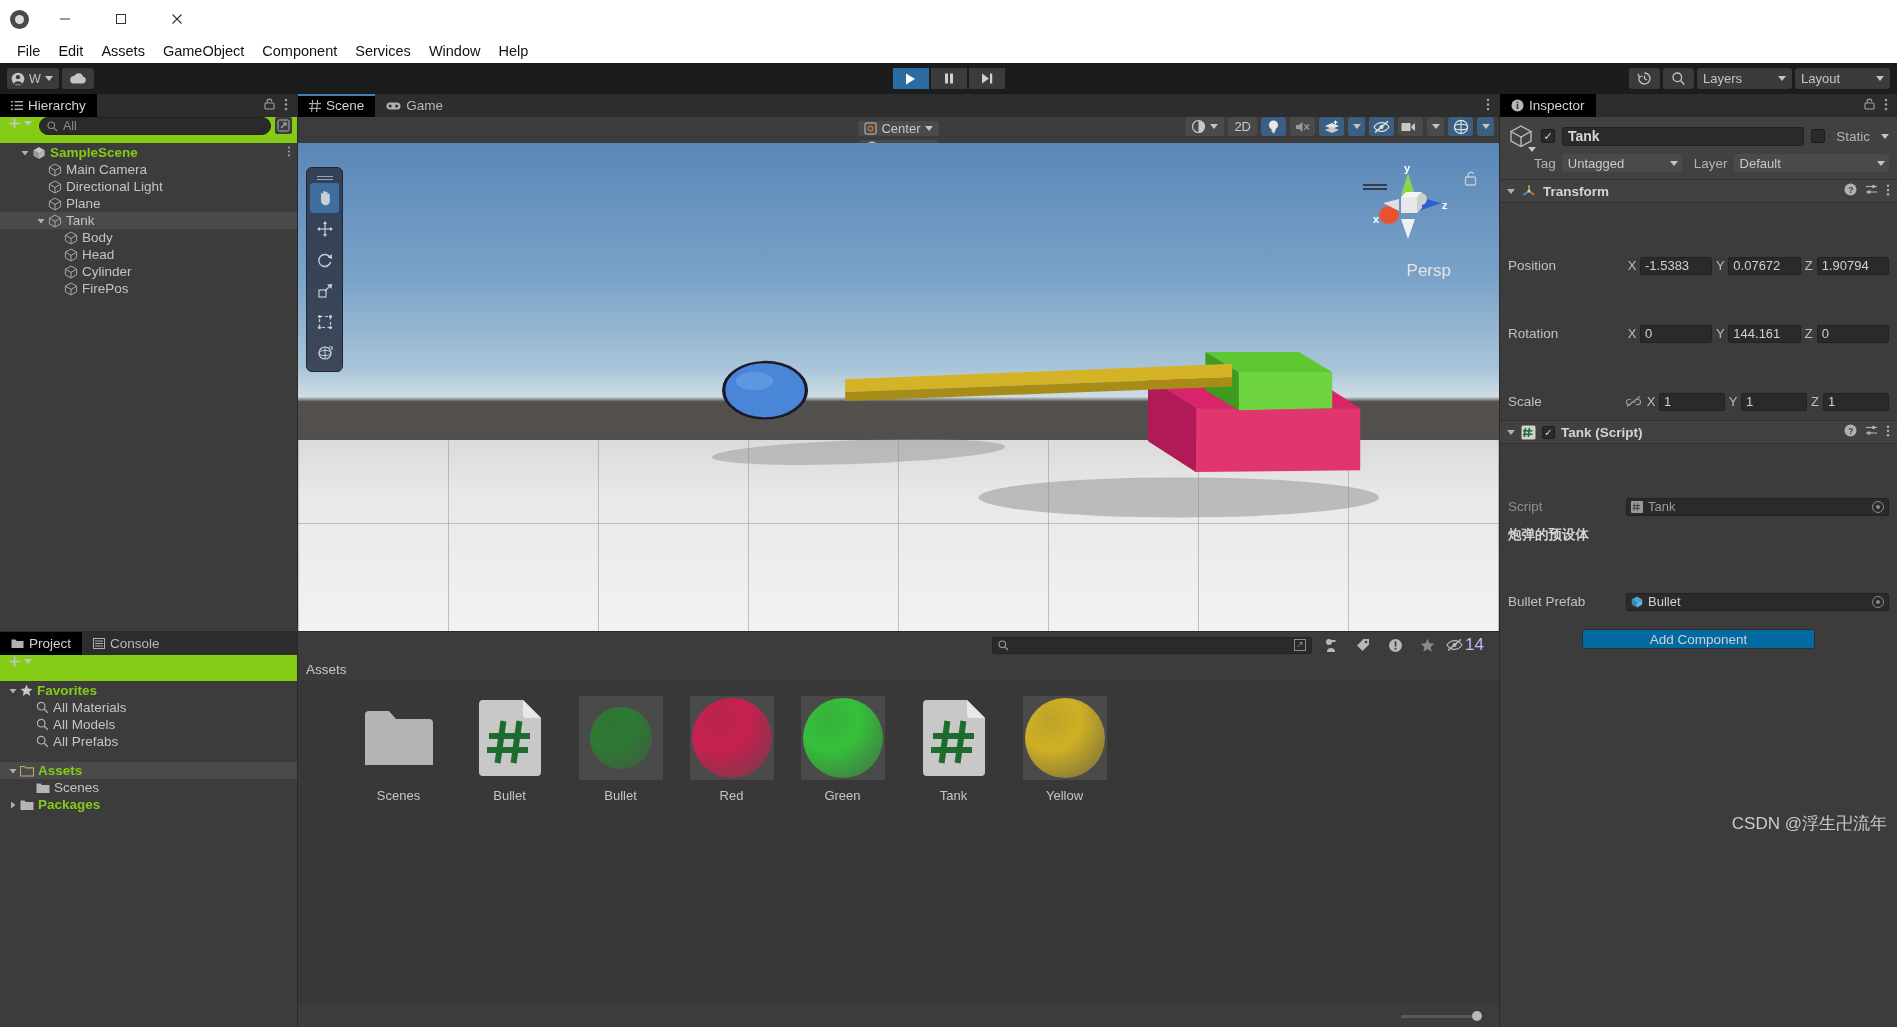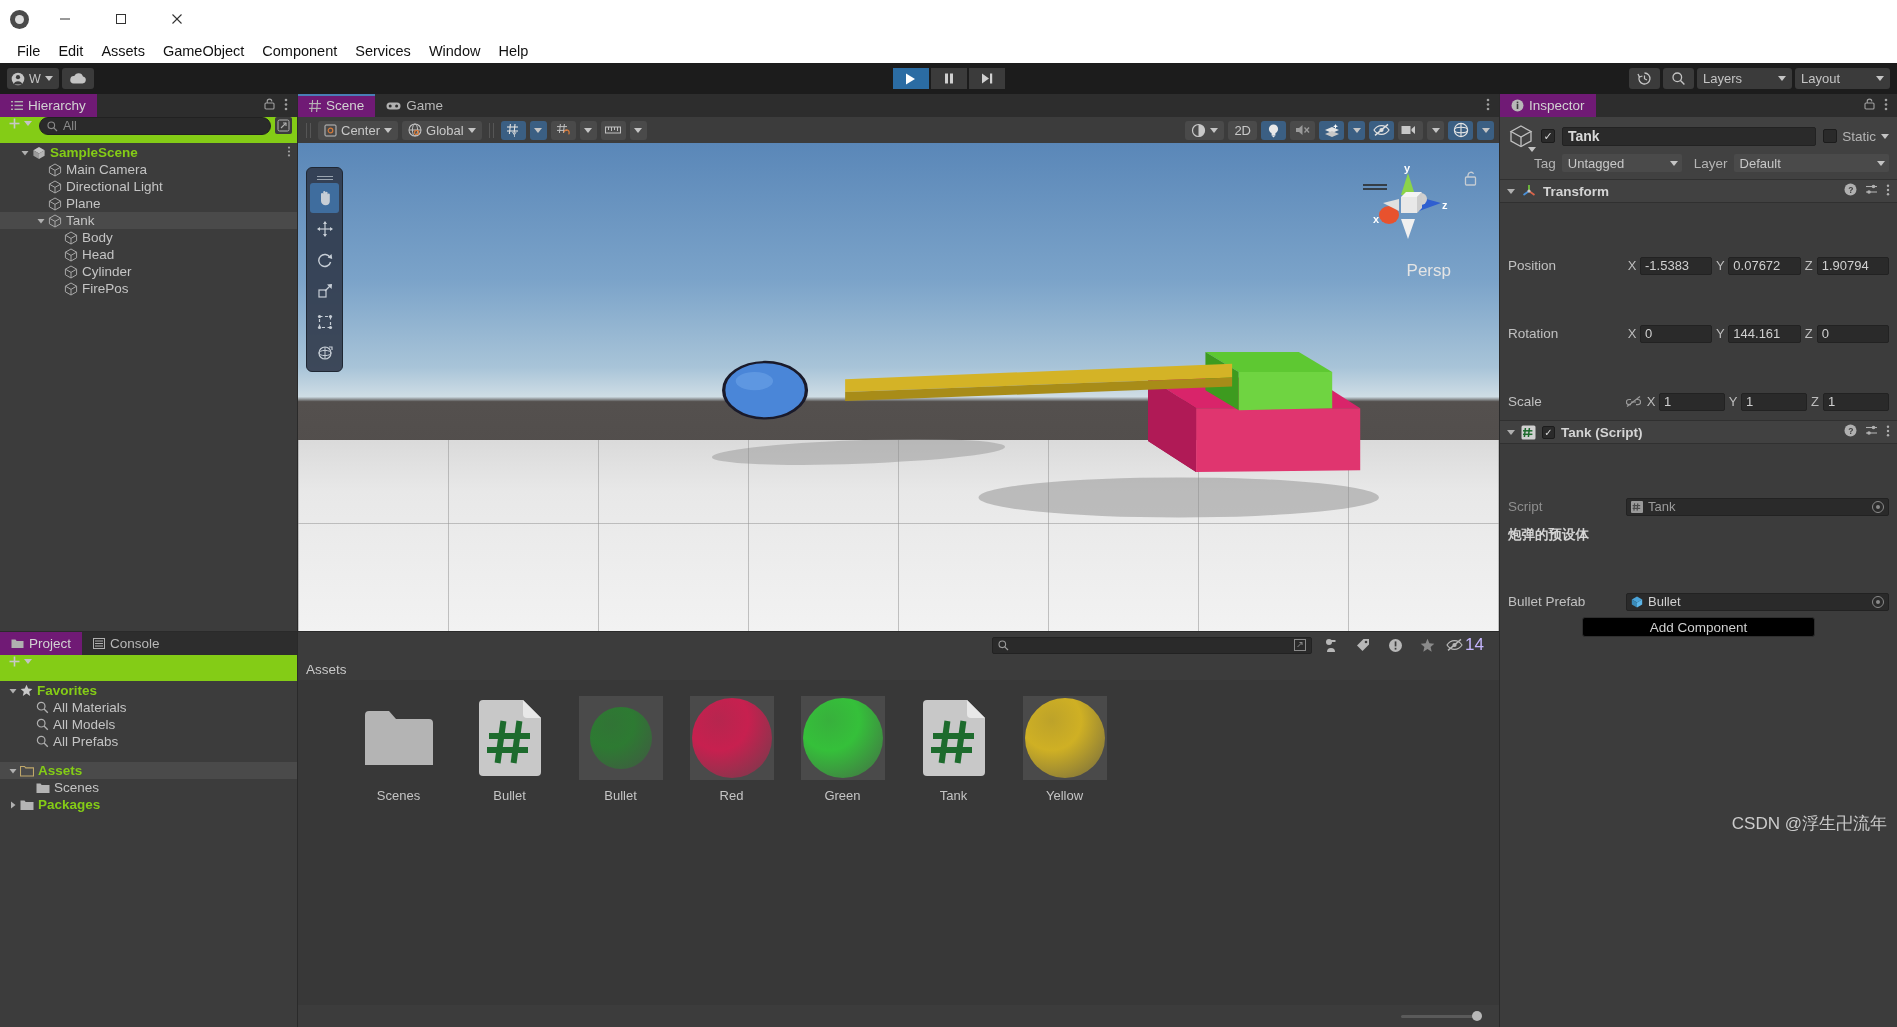--- a/index.html
+++ b/index.html
@@ -91,21 +91,21 @@
   
   .panel { background: #383838; display: flex; flex-direction: column; min-height: 0; }
   .panel-tabs {
     height: 23px; background: #2d2d2d; display: flex; align-items: stretch;
     position: relative; flex-shrink: 0;
   }
   .ptab {
     display: flex; align-items: center; gap: 5px; padding: 0 11px;
     font-size: 13.5px; color: #b8b8b8; background: #2d2d2d;
   }
-  .ptab.active { background: #701a75; color: #d2d2d2; }
+  .ptab.active { background: #000000; color: #d2d2d2; }
   .ptab.active.accent { box-shadow: inset 0 2px 0 #4a7eb5; }
   .ptab-icons {
     margin-left: auto; display: flex; align-items: center; gap: 9px;
     padding-right: 9px; color: #a0a0a0; font-size: 13px;
   }
   .kebab { letter-spacing: 0; line-height: 1; }
 
   
   .hier-toolbar {
     height: 26px; background: #84cc16; display: flex; align-items: flex-start;
@@ -128,21 +128,21 @@
   .hrow .twist {
     width: 14px; display: flex; align-items: center; justify-content: center;
     font-size: 8px; color: #b0b0b0;
   }
   .cube-ico { margin-right: 4px; display: flex; align-items: center; }
   .hrow.bold { font-weight: bold; color: #84cc16; }
 
   
   .scene-toolbar {
     height: 26px; background: #3c3c3c; display: flex; align-items: center;
-    gap: 4px; padding: 0 5px; flex-shrink: 0; position: relative;
+    gap: 4px; padding: 0 5px; flex-shrink: 0; position: relative; flex-direction: column;
   }
   .st-grip { width: 5px; height: 15px; border-left: 1px solid #565656;
     border-right: 1px solid #565656; margin: 0 3px; }
   .st-btn {
     height: 19px; background: #4a4a4a; border-radius: 3px; display: flex;
     align-items: center; padding: 0 6px; gap: 4px; color: #c8c8c8; font-size: 13px;
   }
   .st-btn.dark { background: #4a4a4a; }
   .st-sq { width: 25px; height: 19px; background: #4a4a4a; border-radius: 3px;
     display: flex; align-items: center; justify-content: center; color: #c8c8c8; }
@@ -200,21 +200,21 @@
   .chk {
     width: 14px; height: 14px; background: #2a2a2a; border: 1px solid #1c1c1c;
     border-radius: 2px; display: flex; align-items: center; justify-content: center;
     color: #d8d8d8; font-size: 11px;
   }
   .name-field {
     flex: 1; height: 19px; background: #2a2a2a; border: 1px solid #222;
     border-radius: 2px; color: #d8d8d8; font-size: 14px; font-weight: bold;
     display: flex; align-items: center; padding: 0 5px;
   }
-  .static-chk { display: flex; align-items: center; gap: 5px; font-size: 13.5px; color: #b4b4b4; }
+  .static-chk { display: flex; align-items: center; gap: 11px; font-size: 13.5px; color: #b4b4b4; }
   .static-box { width: 14px; height: 14px; background: #2a2a2a; border: 1px solid #1c1c1c; border-radius: 2px; }
   .ih-row2 { display: flex; align-items: center; gap: 6px; font-size: 13.5px; padding-left: 26px; }
   .dd {
     background: #4a4a4a; border-radius: 2px; height: 18px; display: flex;
     align-items: center; justify-content: space-between; padding: 0 4px 0 6px;
     color: #c8c8c8; font-size: 13px;
   }
   .comp-head {
     height: 24px; background: #414141; display: flex; align-items: center;
     gap: 6px; padding: 0 7px; border-top: 1px solid #303030; border-bottom: 1px solid #303030;
@@ -235,21 +235,21 @@
     flex: 1; height: 18px; background: #2a2a2a; border: 1px solid #222;
     border-radius: 2px; display: flex; align-items: center; gap: 5px;
     padding: 0 4px; color: #9b9b9b; font-size: 13px;
   }
   .obj-field.on { color: #d0d0d0; }
   .obj-circ { margin-left: auto; width: 12px; height: 12px; border-radius: 50%;
     border: 1.5px solid #8a8a8a; display:flex; align-items:center; justify-content:center; }
   .obj-circ::after { content:""; width:4px; height:4px; border-radius:50%; background:#8a8a8a; }
   .cn-header { font-weight: bold; color: #d4d4d4; font-size: 13.5px; margin: 9px 0 3px 0; }
   .add-comp {
-    margin: 5px auto 0 auto; width: 233px; height: 20px; background: #000000;
+    margin: 17px auto 0 auto; width: 233px; height: 20px; background: #0369a1;
     border: 1px solid #2e2e2e; border-radius: 3px; display: flex;
     align-items: center; justify-content: center; color: #d0d0d0; font-size: 13.5px;
   }
 
   
   .proj-toolbar {
     height: 26px; background: #3c3c3c; display: flex; align-items: center;
     padding: 0 5px; gap: 6px; flex-shrink: 0; position: relative;
   }
   .proj-search {

